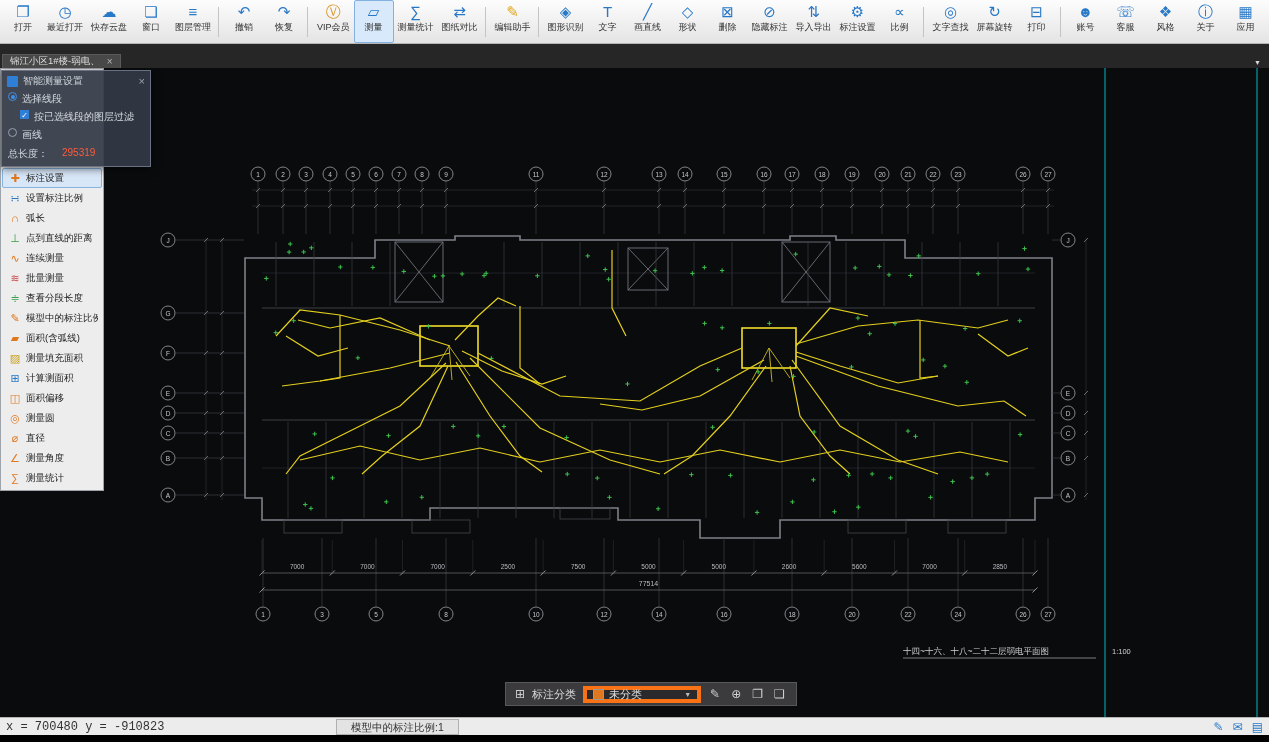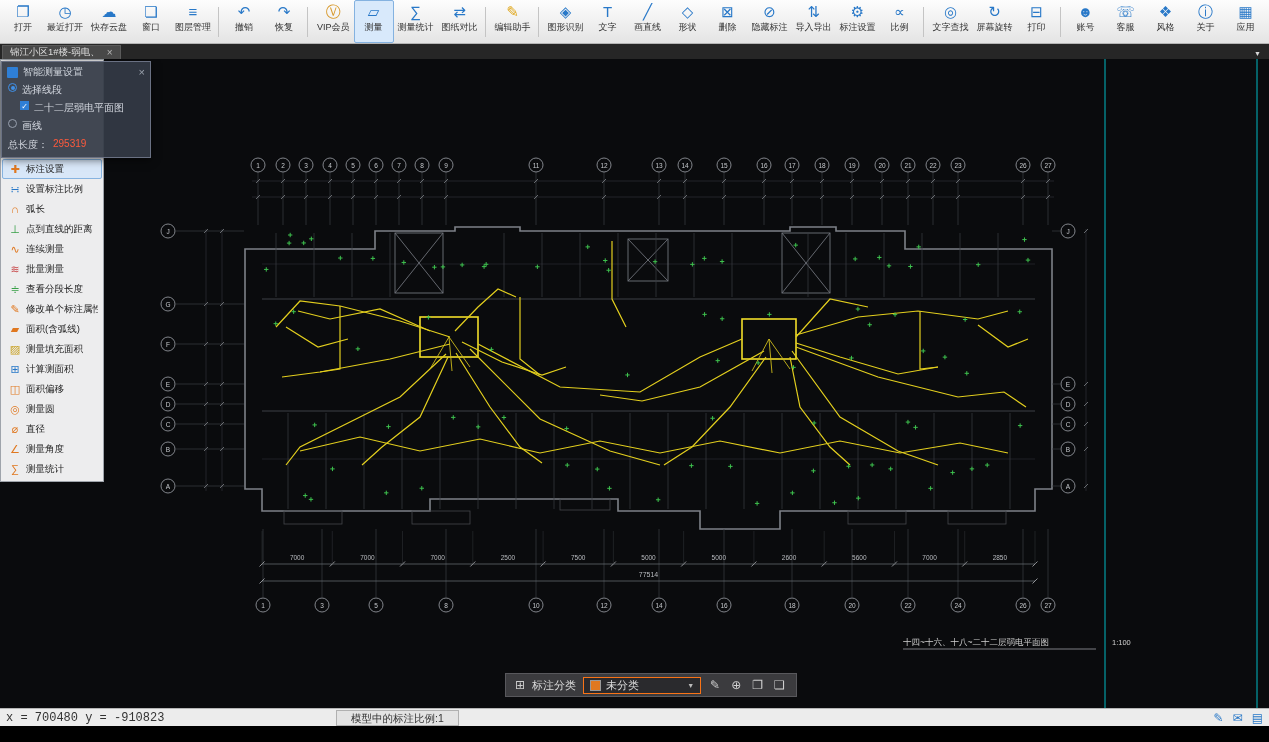--- a/index.html
+++ b/index.html
@@ -12,21 +12,21 @@
   .tb-item{position:relative;min-width:40px;padding:2px 3px 1px;display:flex;flex-direction:column;
     align-items:center;justify-content:flex-start;gap:1px;font-size:9px;color:#333;
     border:1px solid transparent;border-radius:2px;cursor:default;box-sizing:border-box;}
   .tb-item .glyph{height:18px;line-height:18px;font-size:15px;color:#2878c8;}
   .tb-item .tb-label{white-space:nowrap;line-height:10px;}
   .tb-item.selected{background:#d8e9fb;border-color:#84b2e0;}
   .tb-item.div-after{margin-right:9px;}
   .tb-item.div-after::after{content:"";position:absolute;right:-5px;top:6px;height:30px;width:1px;background:#c4c4c4;}
 
   
-  .doc-tabs{height:15px;flex:none;background:#262626;display:flex;align-items:flex-end;padding-left:2px;}
+  .doc-tabs{height:24px;flex:none;background:#262626;display:flex;align-items:flex-end;padding-left:2px;}
   .doc-tab{height:14px;background:#484848;color:#ddd;font-size:9.5px;display:flex;align-items:center;
     gap:7px;padding:0 7px;border:1px solid #5a5a5a;border-bottom:none;box-sizing:border-box;}
   .doc-close{color:#b5b5b5;font-size:10px;line-height:10px;}
   .doc-caret{margin-left:auto;color:#d8d8d8;font-size:7px;padding:0 8px 2px 0;}
 
   
   .main{position:relative;flex:none;height:649px;background:#0a0b0d;overflow:hidden;}
   .main svg{position:absolute;left:0;top:0;}
   svg text{font-family:"Liberation Sans","DejaVu Sans",sans-serif;}
 
@@ -52,29 +52,29 @@
   .mp-title{flex:1;color:#cfd4dc;}
   .mp-close{color:#9aa1ad;font-size:11px;line-height:10px;}
   .mp-row{display:flex;gap:5px;padding:2px 6px;}
   .mp-row.indent{padding-left:18px;}
   .ctl-radio{width:9px;height:9px;border:1px solid #98a0ae;border-radius:50%;position:relative;flex:none;box-sizing:border-box;}
   .ctl-radio.on{border-color:#3f90e8;}
   .ctl-radio.on::after{content:"";position:absolute;left:1.5px;top:1.5px;right:1.5px;bottom:1.5px;background:#3f90e8;border-radius:50%;}
   .ctl-check{width:9px;height:9px;border:1px solid #98a0ae;flex:none;font-size:8px;line-height:9px;
     text-align:center;color:#fff;box-sizing:border-box;}
   .ctl-check.on{background:#2f7fd6;border-color:#2f7fd6;}
-  .mp-total{display:flex;gap:5px;padding:3px 6px 5px;}
+  .mp-total{display:flex;gap:14px;padding:3px 6px 5px;}
   .total-val{color:#ff5a3c;}
 
   
   .classify-bar{position:absolute;left:505px;top:614px;z-index:4;height:24px;display:flex;align-items:center;
     gap:7px;padding:0 9px;background:#3b3b3e;border:1px solid #58585c;color:#ddd;font-size:11px;box-sizing:border-box;}
   .cb-grid{font-size:12px;color:#cfcfcf;}
   .dropdown{height:17px;min-width:118px;display:flex;align-items:center;gap:5px;padding:0 6px;
-    background:#2a2a2d;border:1px solid #f97316;box-sizing:border-box;}
+    background:#2a2a2d;border:4px solid #f97316;box-sizing:border-box;}
   .swatch{width:9px;height:9px;border:1px solid #999;flex:none;}
   .dd-caret{margin-left:auto;font-size:7px;color:#bbb;}
   .cb-btn{font-size:12px;color:#cfcfcf;padding:0 2px;}
 
   
   .layout-tabs{height:16px;flex:none;background:#d4d4d6;border-top:1px solid #9a9a9c;display:flex;
     align-items:flex-end;padding-left:6px;box-sizing:border-box;}
   .ltab{font-size:10px;color:#222;padding:1px 12px 1px;background:linear-gradient(#e6e6e6,#c9c9cb);
     border:1px solid #98989a;border-bottom:none;margin-right:2px;line-height:12px;}
   .ltab.active{background:#fff;font-weight:bold;}
@@ -761,21 +761,21 @@
           <span class="tool-label">批量测量</span>
         </div>
 
         <div class="tool-row">
           <span class="tool-glyph" style="color: rgb(56, 160, 72);">≑</span>
           <span class="tool-label">查看分段长度</span>
         </div>
 
         <div class="tool-row">
           <span class="tool-glyph" style="color: rgb(224, 120, 32);">✎</span>
-          <span class="tool-label">修改单个标注属性</span>
+          <span class="tool-label">模型中的标注比例</span>
         </div>
 
         <div class="tool-row">
           <span class="tool-glyph" style="color: rgb(224, 120, 32);">▰</span>
           <span class="tool-label">面积(含弧线)</span>
         </div>
 
         <div class="tool-row">
           <span class="tool-glyph" style="color: rgb(200, 160, 32);">▨</span>
           <span class="tool-label">测量填充面积</span>
@@ -817,21 +817,21 @@
         <span class="mp-ico"></span>
         <span class="mp-title">智能测量设置</span>
         <span class="mp-close">×</span>
       </div>
       <div class="mp-row">
         <span class="ctl-radio on"></span>
         <span>选择线段</span>
       </div>
       <div class="mp-row indent">
         <span class="ctl-check on">✓</span>
-        <span>二十二层弱电平面图</span>
+        <span>按已选线段的图层过滤</span>
       </div>
       <div class="mp-row">
         <span class="ctl-radio"></span>
         <span>画线</span>
       </div>
       <div class="mp-total">
         <span>总长度：</span>
         <span class="total-val">295319</span>
       </div>
     </div>

